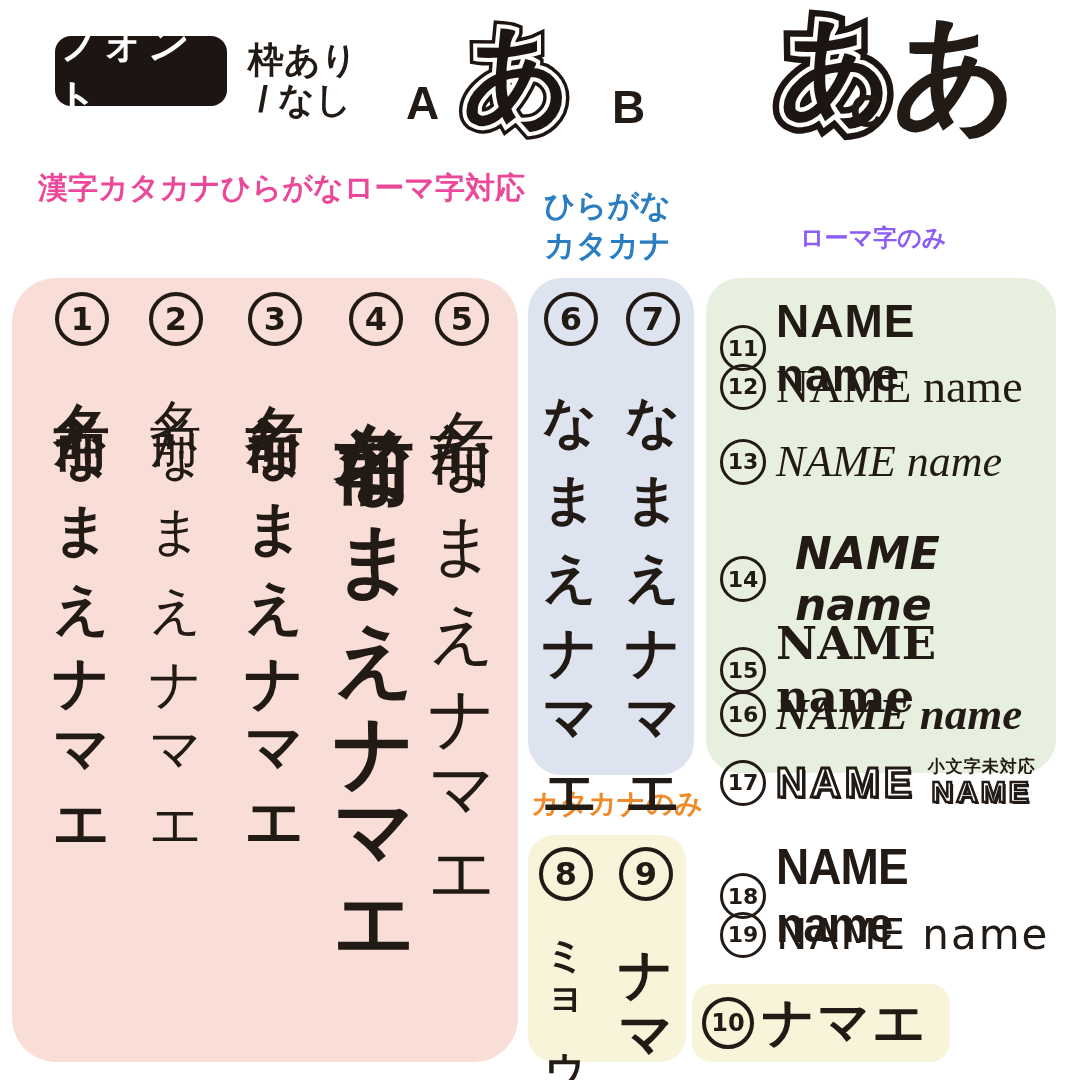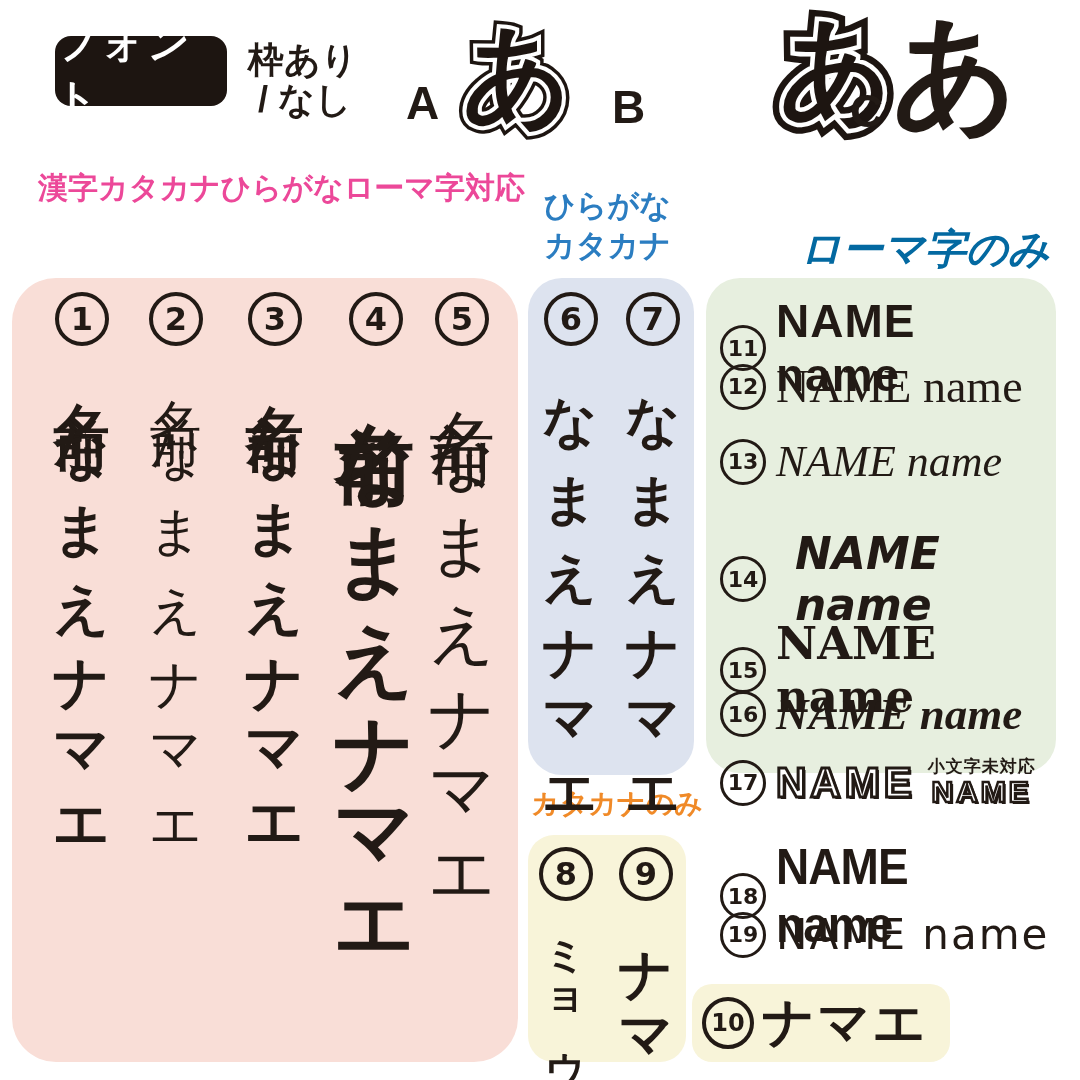--- a/index.html
+++ b/index.html
@@ -36,21 +36,21 @@
   .bub-a .l2{-webkit-text-stroke:8px #ffffff;}
   .bub-b{left:664px;top:12px;font-size:112px;}
   .bub-b .l1{-webkit-text-stroke:22px #1d1511;}
   .bub-b .l2{-webkit-text-stroke:9px #ffffff;}
   .solid-c{left:892px;top:10px;font-size:124px;font-weight:900;line-height:1;
     font-family:"DejaVu Sans",sans-serif;}
 
   
   .h-kanji{left:38px;top:168px;font-size:30px;font-weight:bold;color:#ec4899;line-height:1.35;}
   .h-kana{left:544px;top:186px;font-size:31px;font-weight:bold;color:#2b7dc1;line-height:1.3;}
-  .h-roman{left:800px;top:222px;font-size:41px;font-weight:bold;color:#0369a1;font-style:italic;}
+  .h-roman{left:800px;top:222px;font-size:24px;font-weight:bold;color:#8b5cf6;}
   .h-kata{left:531px;top:785px;font-size:28px;font-weight:bold;color:#f08a28;}
 
   
   .panel{border-radius:34px;}
   .panel-pink{left:12px;top:278px;width:506px;height:784px;background:#f9ded7;border-radius:44px;}
   .panel-blue{left:528px;top:278px;width:166px;height:497px;background:#dde3ef;}
   .panel-green{left:706px;top:278px;width:350px;height:495px;background:#e7efdf;}
   .panel-y89{left:528px;top:835px;width:158px;height:227px;background:#f8f4d9;border-radius:26px;}
   .panel-y10{left:692px;top:984px;width:258px;height:78px;background:#f8f4d9;border-radius:20px;
     display:flex;align-items:center;justify-content:flex-start;padding-left:10px;box-sizing:border-box;gap:8px;}

